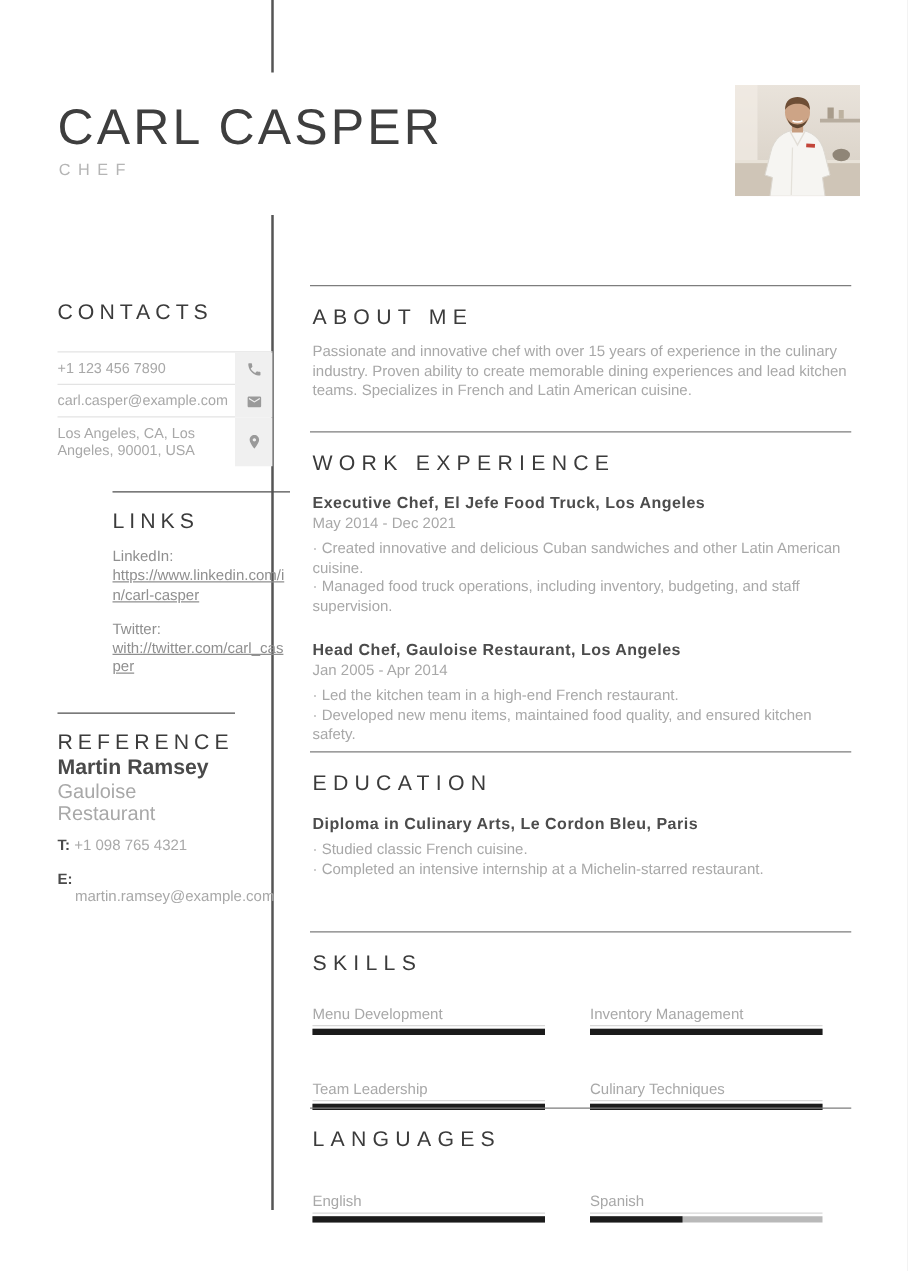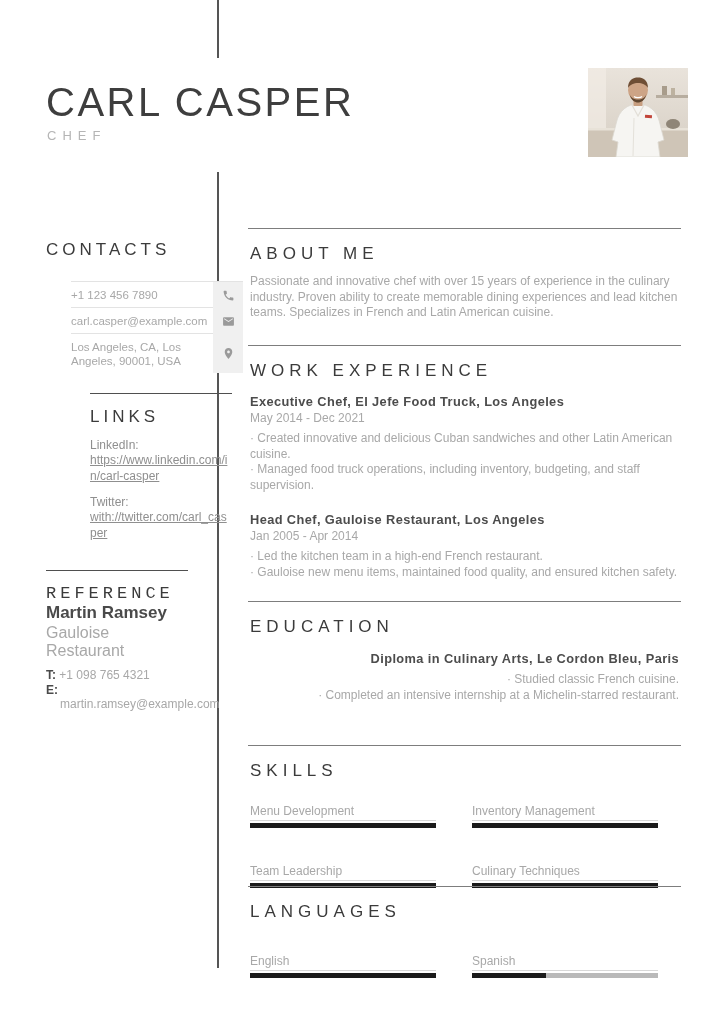--- a/index.html
+++ b/index.html
@@ -19,39 +19,39 @@
   .photo{position:absolute; left:588px; top:68px; width:100px; height:89px; overflow:hidden;}
 
   
   .h-sec{font-size:17px; letter-spacing:5px; color:#3b3b3b; font-weight:400; white-space:nowrap;}
 
   
   .sb{position:absolute; left:46px; width:142px;}
   .sb-rule{border-top:1.5px solid #4f4f4f;}
   .sb .h-sec{letter-spacing:4px;}
 
-  .contact-rows{position:absolute; left:46px; top:281px; width:172px; border-top:1px solid #e3e3e3;margin-left:25px;}
+  .contact-rows{position:absolute; left:46px; top:281px; width:172px; border-top:1px solid #e3e3e3;}
   .c-row{display:flex; align-items:stretch;}
   .c-row .txt{width:142px; box-sizing:border-box; padding:6px 4px 5px 0;
               font-size:11.5px; color:#a8a8a8; line-height:14px; border-bottom:1px solid #e3e3e3;}
   .c-row:last-child .txt{border-bottom:none;}
   .c-row .ic{width:30px; background:#f0f0f0; display:flex; align-items:center; justify-content:center;}
   .c-row .ic svg{width:13px; height:13px; fill:#9a9a9a;}
 
   .links-block{top:393px;}
   .links-block .h-sec{margin-top:13px;}
   .link-label{margin-top:11px; font-size:12px; color:#8f8f8f;}
   .link-url{display:inline-block; font-size:12px; color:#8f8f8f; line-height:15.5px;
             text-decoration:underline; word-break:break-all; margin-top:1px;}
 
   .ref-block{top:570px;}
-  .ref-block .h-sec{margin-top:13px;font-family:Liberation Mono, monospace;}
+  .ref-block .h-sec{margin-top:13px;}
   .ref-name{font-size:17px; font-weight:bold; color:#4a4a4a;}
   .ref-company{font-size:16px; color:#a8a8a8; margin-top:1px;}
-  .ref-line{font-size:12px; color:#a8a8a8; line-height:14.5px; margin-top:0;
+  .ref-line{font-size:12px; color:#a8a8a8; line-height:14.5px; margin-top:12px;
             padding-left:14px; text-indent:-14px;}
   .ref-line b{color:#4a4a4a;}
   .ref-line.first{margin-top:8px;}
 
   .hob-block{top:713px;}
   .hob-block .h-sec{margin-top:13px;}
   .hob-list{margin:14px 0 0 2px; padding:0; list-style:none;}
   .hob-list li{position:relative; padding-left:19px; font-size:12px; color:#a8a8a8; margin-bottom:14px;}
   .hob-list li::before{content:""; position:absolute; left:0; top:4px; width:5px; height:5px;
                        border-radius:50%; background:#222;}
@@ -63,21 +63,21 @@
   .about-text{margin:10px 2px 0 2px;}
 
   .job{margin:13px 2px 0 2px;}
   .job + .job{margin-top:19px;}
   .job-title{font-size:12.8px; font-weight:bold; color:#4c4c4c; letter-spacing:0.4px;}
   .job-dates{font-size:12px; color:#a8a8a8; margin-top:2px;}
   .job-bullets{margin-top:6px;}
   .bullet{font-size:12px; color:#a8a8a8; line-height:15.5px;}
   .bullet::before{content:"\00b7\00a0";}
 
-  .edu{margin:14px 2px 0 2px;text-align:right;}
+  .edu{margin:14px 2px 0 2px;}
 
   
   .bar-grid{display:grid; grid-template-columns:186px 186px; column-gap:37px; row-gap:10px;
             margin:23px 0 0 2px;gap:36px;}
   .bar-item .bar-label{font-size:12px; color:#a8a8a8; border-bottom:1px solid #d8d8d8;
                        padding-bottom:2px; margin-bottom:2px;}
   .bar{height:5px; background:#b9b9b9; position:relative;}
   .bar .fill{position:absolute; left:0; top:0; bottom:0; background:#1b1b1b;}
   .lang-grid{margin-top:32px;}
 </style>
@@ -181,21 +181,21 @@
       <div class="job-bullets">
         <div class="bullet">Created innovative and delicious Cuban sandwiches and other Latin American cuisine.</div>
         <div class="bullet">Managed food truck operations, including inventory, budgeting, and staff supervision.</div>
       </div>
     </div>
     <div class="job">
       <div class="job-title">Head Chef, Gauloise Restaurant, Los Angeles</div>
       <div class="job-dates">Jan 2005 - Apr 2014</div>
       <div class="job-bullets">
         <div class="bullet">Led the kitchen team in a high-end French restaurant.</div>
-        <div class="bullet">Gauloise new menu items, maintained food quality, and ensured kitchen safety.</div>
+        <div class="bullet">Developed new menu items, maintained food quality, and ensured kitchen safety.</div>
       </div>
     </div>
   </div>
 
   <div class="m-section" style="top:601px;">
     <div class="h-sec">EDUCATION</div>
     <div class="edu">
       <div class="job-title">Diploma in Culinary Arts, Le Cordon Bleu, Paris</div>
       <div class="job-bullets">
         <div class="bullet">Studied classic French cuisine.</div>

